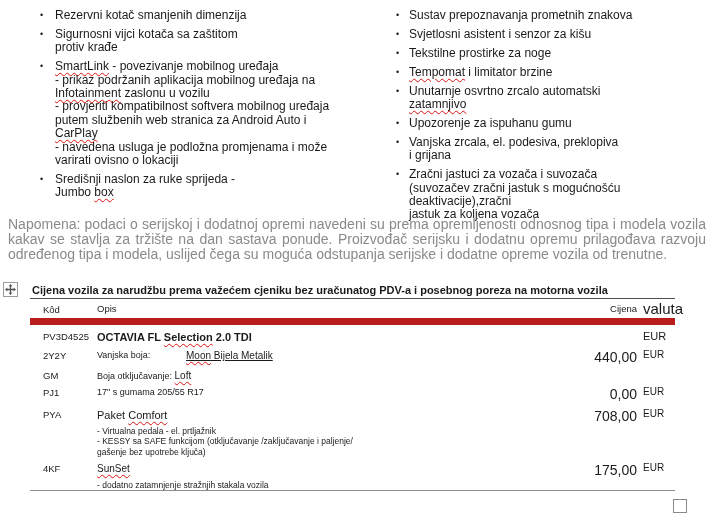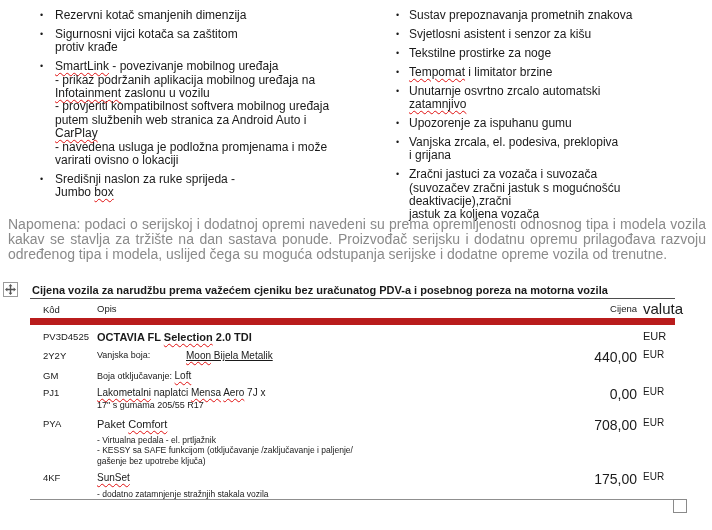--- a/index.html
+++ b/index.html
@@ -203,21 +203,20 @@
         <div class="cell code">GM</div>
         <div class="cell desc">
           <div class="line t9"><span>Boja otključavanje:  </span><span class="sq t10">Loft</span></div>
         </div>
         <div class="cell price"></div>
         <div class="cell cur"></div>
       </div>
       <div class="trow tgrid">
         <div class="cell code">PJ1</div>
         <div class="cell desc">
-          <div class="line t10"><span class="sq">Lakometalni</span><span> naplatci </span><span class="sq">Mensa</span><span> </span><span class="sq">Aero</span><span> 7J x</span></div>
           <div class="line t9"><span>17" s gumama 205/55 R17</span></div>
         </div>
         <div class="cell price">0,00</div>
         <div class="cell cur">EUR</div>
       </div>
       <div class="trow tgrid">
         <div class="cell code">PYA</div>
         <div class="cell desc">
           <div class="line t11"><span>Paket </span><span class="sq">Comfort</span></div>
           <div class="line t8"><span>- Virtualna pedala - el. prtljažnik</span></div>

